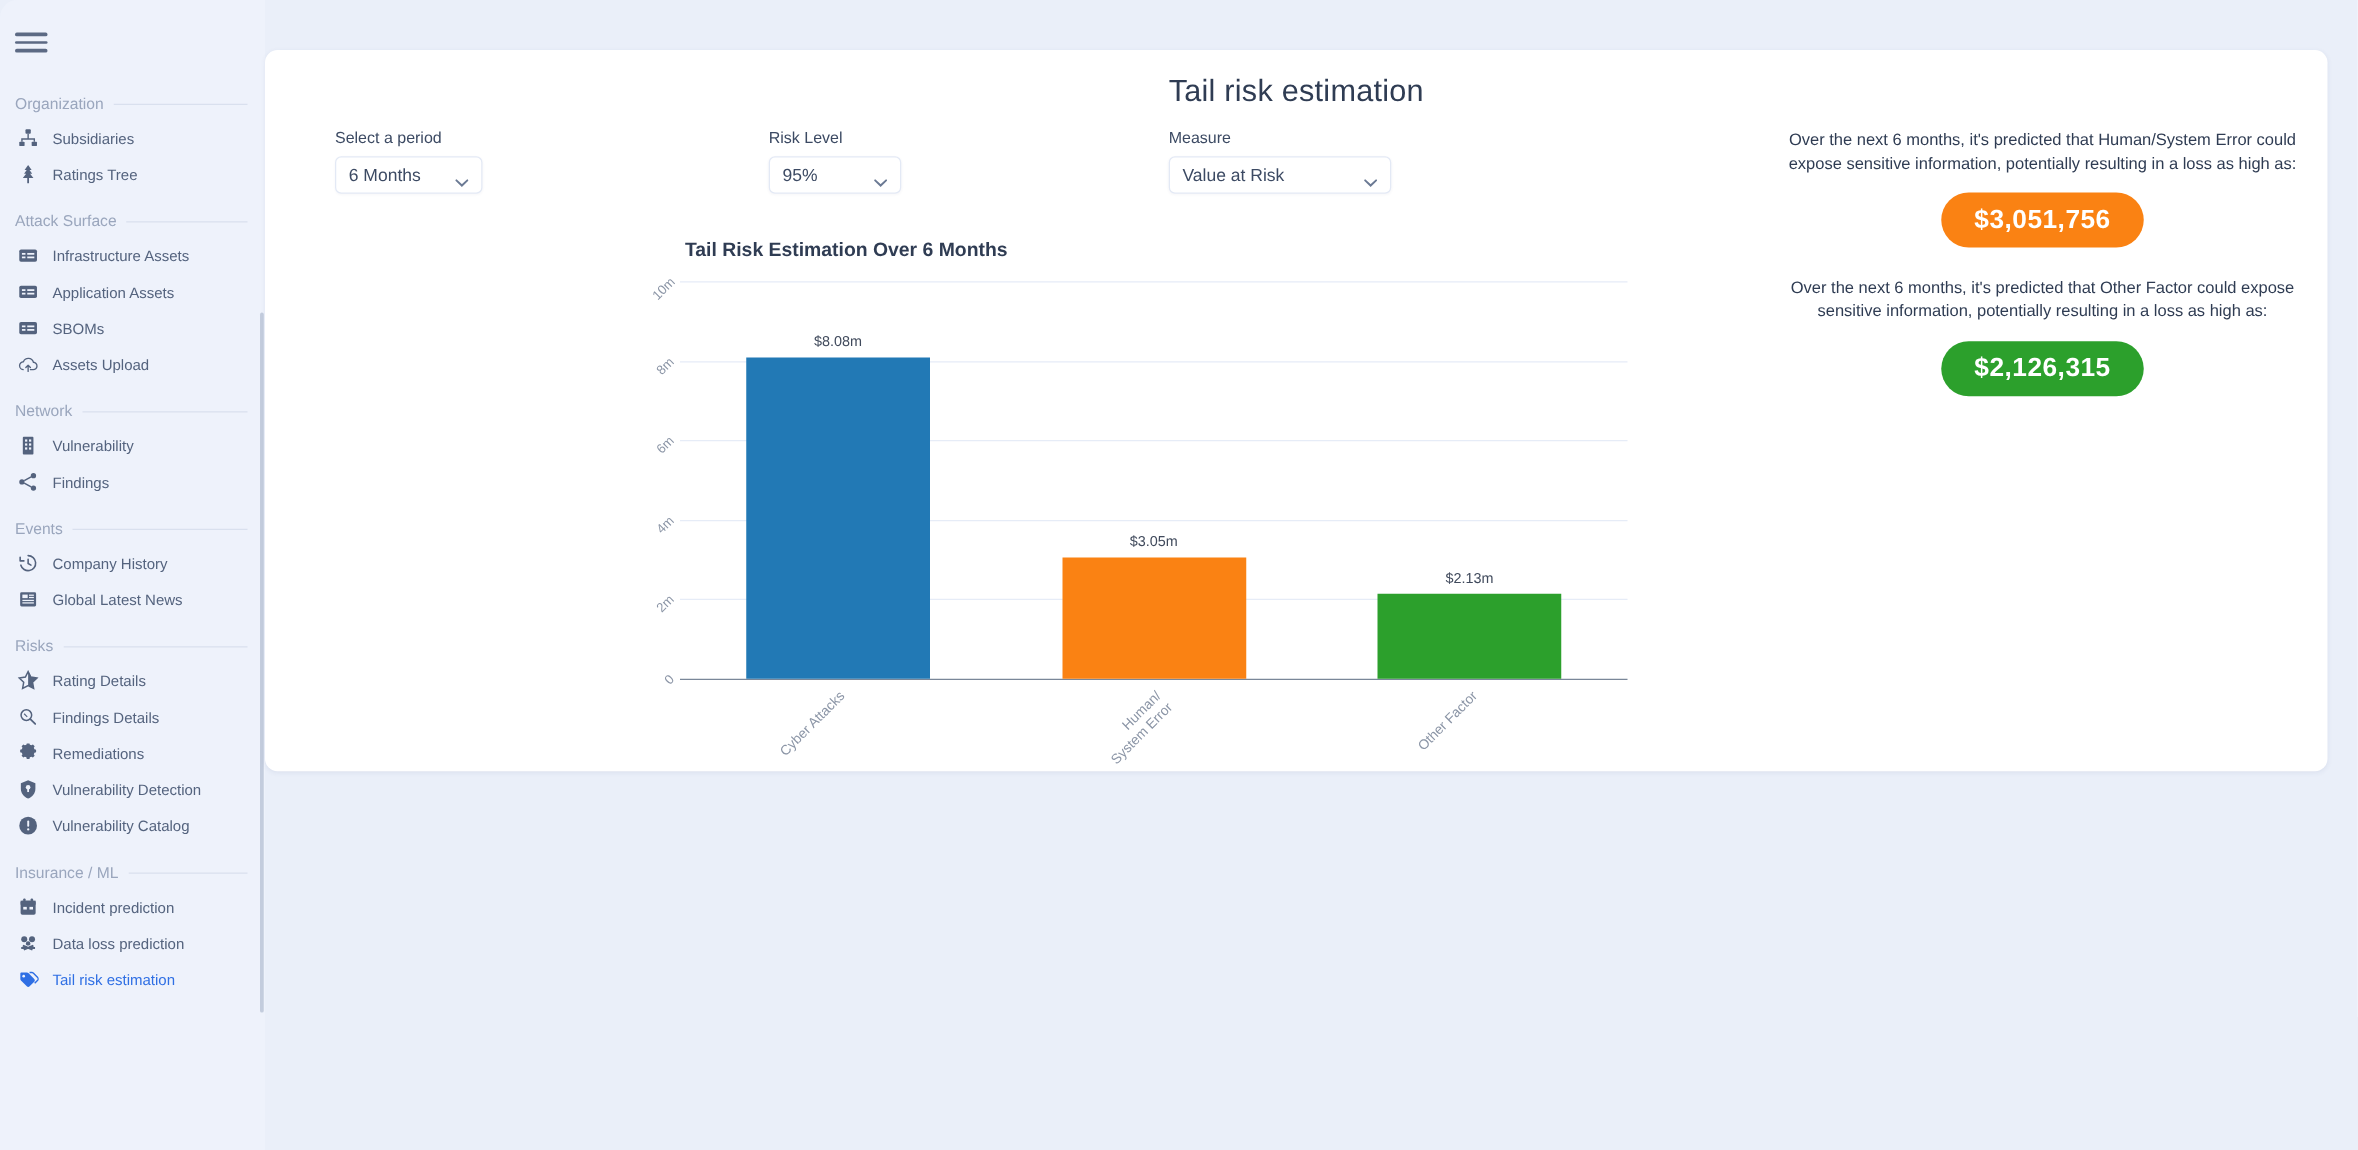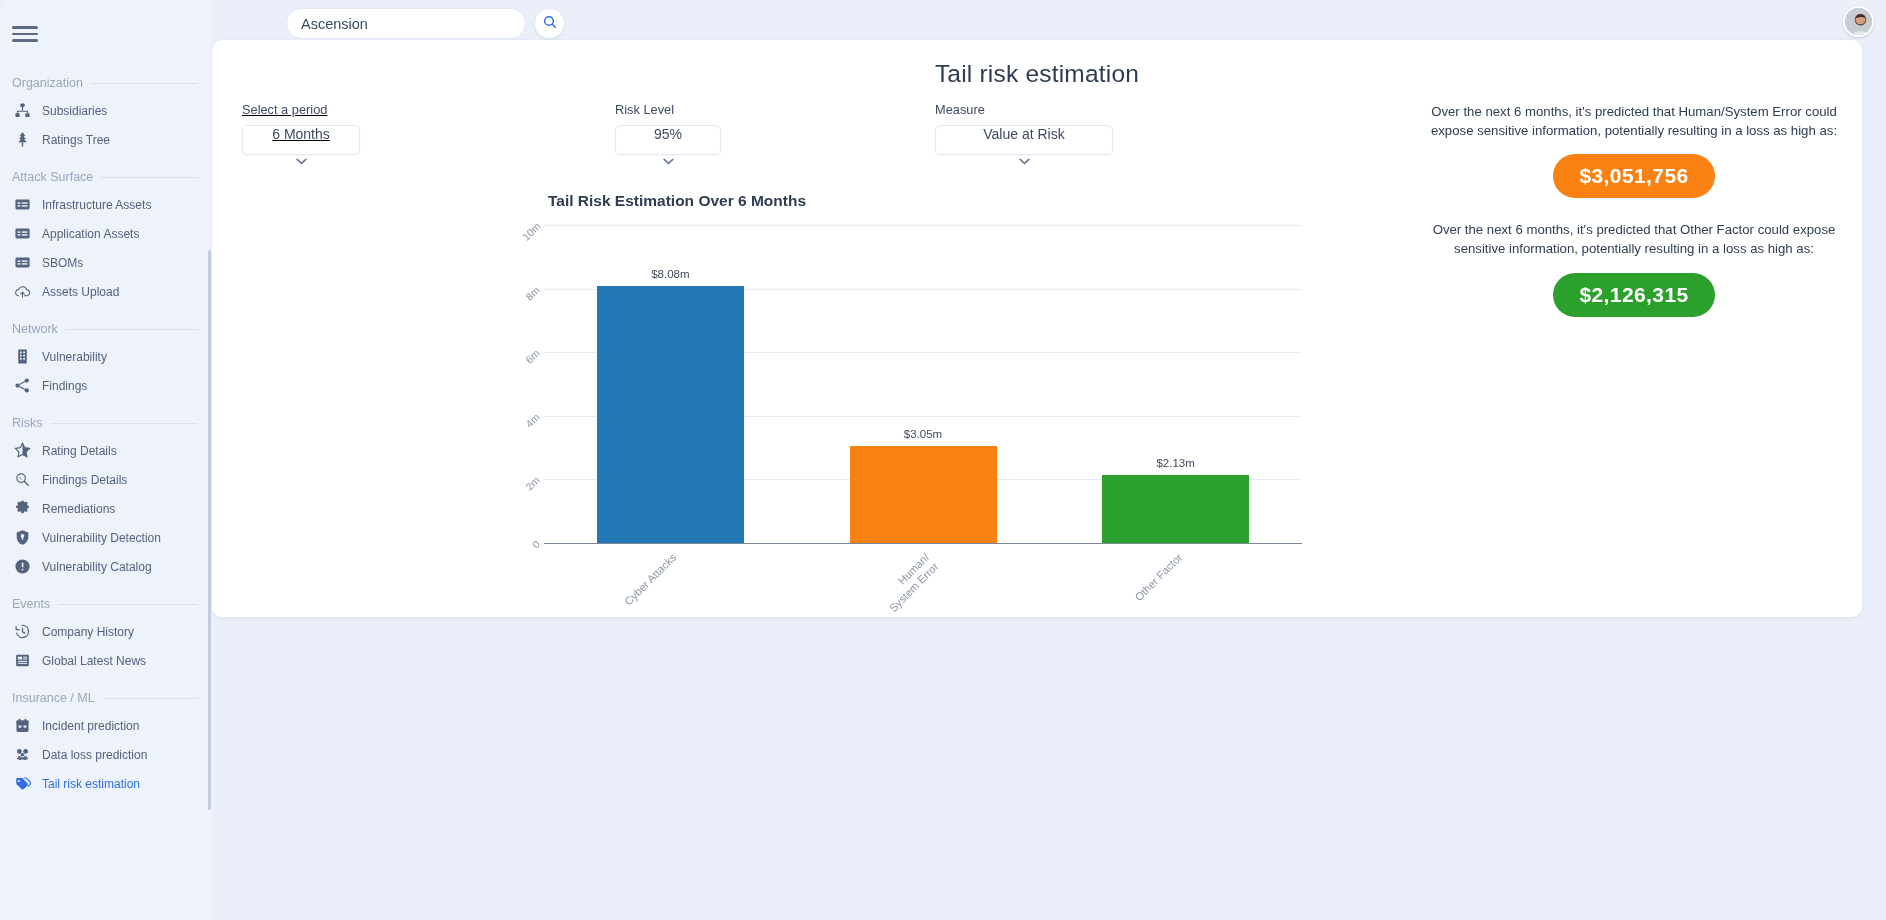--- a/index.html
+++ b/index.html
@@ -76,21 +76,20 @@
   .page-title { text-align: center; font-size: 24.5px; color: #2f3c53; font-weight: 400; padding-top: 20px; letter-spacing: .2px;}
 
   .controls { position: absolute; top: 62px; left: 18px; width: 900px; height: 60px; }
   .ctl { position: absolute; }
   .ctl-label { font-size: 12.8px; color: #3c4a63; margin-bottom: 8px; }
   .select {
     height: 30px; border: 1px solid #e3e9f5; border-radius: 5px; background: #fff;
     display: flex; align-items: center; justify-content: space-between; gap: 10px;
     padding: 0 10px; font-size: 14px; color: #3c4a63; cursor: pointer;
     box-shadow: 0 1px 2px rgba(40,60,110,.04);
-    flex-direction: column;
   }
   .chev { width: 11px; height: 7px; flex: 0 0 11px; }
   .chev svg { width: 11px; height: 7px; stroke: #6b7a94; fill: none; stroke-width: 1.8; }
 
   .chart-title { position: absolute; top: 152px; left: 0; width: 930px; text-align: center; font-size: 15.5px; font-weight: 700; color: #2f3c53; }
 
   .plot { position: absolute; left: 300px; top: 185px; width: 790px; height: 380px; }
   .grid-line { position: absolute; left: 32px; right: 0; height: 1px; background: #e6ecf7; }
   .axis-line { position: absolute; left: 32px; right: 0; height: 1.3px; background: #7a8799; }
   .ytick { position: absolute; font-size: 10.5px; color: #8b95a6; transform: rotate(-45deg); transform-origin: right center; right: 0; white-space: nowrap;}
@@ -228,73 +227,20 @@
                   <circle cx="18" cy="19" r="3"></circle>
                   <circle cx="5" cy="12" r="3"></circle>
                   <path d="M7.6 10.6 15.4 6.4M7.6 13.4l7.8 4.2" stroke="#54637e" stroke-width="1.8" fill="none"></path>
                 </svg>
               </span>
               <span>Findings</span>
             </div>
           </div>
           <div class="sect">
             <div class="sect-head">
-              <span class="sect-title">Risks</span>
-              <span class="sect-rule"></span>
-            </div>
-            <div class="nav-item">
-              <span class="ic">
-                <svg viewBox="0 0 24 24">
-                  <path d="M12 1.8 15.1 8l6.9 1-5 4.9 1.2 6.9L12 17.6 5.8 20.8 7 13.9 2 9l6.9-1z" fill="none" stroke="#54637e" stroke-width="1.7"></path>
-                  <path d="M12 1.8 15.1 8l6.9 1-5 4.9 1.2 6.9L12 17.6z"></path>
-                </svg>
-              </span>
-              <span>Rating Details</span>
-            </div>
-            <div class="nav-item">
-              <span class="ic">
-                <svg viewBox="0 0 24 24">
-                  <circle cx="10" cy="10" r="6" fill="none" stroke="#54637e" stroke-width="1.7"></circle>
-                  <path d="M14.5 14.5 20 20" stroke="#54637e" stroke-width="2" stroke-linecap="round" fill="none"></path>
-                  <path d="M7.5 8.5 11 12" stroke="#54637e" stroke-width="1.3" fill="none"></path>
-                </svg>
-              </span>
-              <span>Findings Details</span>
-            </div>
-            <div class="nav-item">
-              <span class="ic">
-                <svg viewBox="0 0 24 24">
-                  <path d="M12 8.4A3.6 3.6 0 1 0 12 15.6 3.6 3.6 0 0 0 12 8.4zm9-.3-1.9-.5a7.4 7.4 0 0 0-.7-1.7l1-1.7-2-2-1.7 1a7.4 7.4 0 0 0-1.7-.7L13.5 1h-3l-.5 1.5c-.6.2-1.2.4-1.7.7l-1.7-1-2 2 1 1.7c-.3.5-.5 1.1-.7 1.7L3 8.1v3l1.9.5c.2.6.4 1.2.7 1.7l-1 1.7 2 2 1.7-1c.5.3 1.1.5 1.7.7l.5 1.9h3l.5-1.9c.6-.2 1.2-.4 1.7-.7l1.7 1 2-2-1-1.7c.3-.5.5-1.1.7-1.7l1.9-.5z"></path>
-                </svg>
-              </span>
-              <span>Remediations</span>
-            </div>
-            <div class="nav-item">
-              <span class="ic">
-                <svg viewBox="0 0 24 24">
-                  <path d="M12 1.7 3.8 5v6.2c0 5 3.5 9.6 8.2 11.1 4.7-1.5 8.2-6.1 8.2-11.1V5z"></path>
-                  <circle cx="12" cy="9.6" r="2.6" fill="#eef2fb"></circle>
-                  <rect x="11" y="11" width="2" height="4" fill="#eef2fb"></rect>
-                </svg>
-              </span>
-              <span>Vulnerability Detection</span>
-            </div>
-            <div class="nav-item">
-              <span class="ic">
-                <svg viewBox="0 0 24 24">
-                  <circle cx="12" cy="12" r="10"></circle>
-                  <rect x="11" y="6.2" width="2.2" height="7" rx="1" fill="#eef2fb"></rect>
-                  <circle cx="12.1" cy="16.3" r="1.3" fill="#eef2fb"></circle>
-                </svg>
-              </span>
-              <span>Vulnerability Catalog</span>
-            </div>
-          </div>
-          <div class="sect">
-            <div class="sect-head">
               <span class="sect-title">Events</span>
               <span class="sect-rule"></span>
             </div>
             <div class="nav-item">
               <span class="ic">
                 <svg viewBox="0 0 24 24">
                   <path d="M12 3.5a8.5 8.5 0 1 1-8.2 10.8" fill="none" stroke="#54637e" stroke-width="1.8" stroke-linecap="round"></path>
                   <path d="M3 9.5h4.2M3 9.5V5.3" fill="none" stroke="#54637e" stroke-width="1.8" stroke-linecap="round"></path>
                   <path d="M12 7.6v4.8l3.2 1.9" fill="none" stroke="#54637e" stroke-width="1.8" stroke-linecap="round"></path>
                 </svg>
@@ -310,20 +256,73 @@
                   <rect x="13" y="9.2" width="5.5" height="1.4" fill="#eef2fb"></rect>
                   <rect x="5.5" y="12.5" width="13" height="1.4" fill="#eef2fb"></rect>
                   <rect x="5.5" y="15.3" width="13" height="1.4" fill="#eef2fb"></rect>
                 </svg>
               </span>
               <span>Global Latest News</span>
             </div>
           </div>
           <div class="sect">
             <div class="sect-head">
+              <span class="sect-title">Risks</span>
+              <span class="sect-rule"></span>
+            </div>
+            <div class="nav-item">
+              <span class="ic">
+                <svg viewBox="0 0 24 24">
+                  <path d="M12 1.8 15.1 8l6.9 1-5 4.9 1.2 6.9L12 17.6 5.8 20.8 7 13.9 2 9l6.9-1z" fill="none" stroke="#54637e" stroke-width="1.7"></path>
+                  <path d="M12 1.8 15.1 8l6.9 1-5 4.9 1.2 6.9L12 17.6z"></path>
+                </svg>
+              </span>
+              <span>Rating Details</span>
+            </div>
+            <div class="nav-item">
+              <span class="ic">
+                <svg viewBox="0 0 24 24">
+                  <circle cx="10" cy="10" r="6" fill="none" stroke="#54637e" stroke-width="1.7"></circle>
+                  <path d="M14.5 14.5 20 20" stroke="#54637e" stroke-width="2" stroke-linecap="round" fill="none"></path>
+                  <path d="M7.5 8.5 11 12" stroke="#54637e" stroke-width="1.3" fill="none"></path>
+                </svg>
+              </span>
+              <span>Findings Details</span>
+            </div>
+            <div class="nav-item">
+              <span class="ic">
+                <svg viewBox="0 0 24 24">
+                  <path d="M12 8.4A3.6 3.6 0 1 0 12 15.6 3.6 3.6 0 0 0 12 8.4zm9-.3-1.9-.5a7.4 7.4 0 0 0-.7-1.7l1-1.7-2-2-1.7 1a7.4 7.4 0 0 0-1.7-.7L13.5 1h-3l-.5 1.5c-.6.2-1.2.4-1.7.7l-1.7-1-2 2 1 1.7c-.3.5-.5 1.1-.7 1.7L3 8.1v3l1.9.5c.2.6.4 1.2.7 1.7l-1 1.7 2 2 1.7-1c.5.3 1.1.5 1.7.7l.5 1.9h3l.5-1.9c.6-.2 1.2-.4 1.7-.7l1.7 1 2-2-1-1.7c.3-.5.5-1.1.7-1.7l1.9-.5z"></path>
+                </svg>
+              </span>
+              <span>Remediations</span>
+            </div>
+            <div class="nav-item">
+              <span class="ic">
+                <svg viewBox="0 0 24 24">
+                  <path d="M12 1.7 3.8 5v6.2c0 5 3.5 9.6 8.2 11.1 4.7-1.5 8.2-6.1 8.2-11.1V5z"></path>
+                  <circle cx="12" cy="9.6" r="2.6" fill="#eef2fb"></circle>
+                  <rect x="11" y="11" width="2" height="4" fill="#eef2fb"></rect>
+                </svg>
+              </span>
+              <span>Vulnerability Detection</span>
+            </div>
+            <div class="nav-item">
+              <span class="ic">
+                <svg viewBox="0 0 24 24">
+                  <circle cx="12" cy="12" r="10"></circle>
+                  <rect x="11" y="6.2" width="2.2" height="7" rx="1" fill="#eef2fb"></rect>
+                  <circle cx="12.1" cy="16.3" r="1.3" fill="#eef2fb"></circle>
+                </svg>
+              </span>
+              <span>Vulnerability Catalog</span>
+            </div>
+          </div>
+          <div class="sect">
+            <div class="sect-head">
               <span class="sect-title">Insurance / ML</span>
               <span class="sect-rule"></span>
             </div>
             <div class="nav-item">
               <span class="ic">
                 <svg viewBox="0 0 24 24">
                   <rect x="3.5" y="5" width="17" height="16" rx="2"></rect>
                   <rect x="3.5" y="5" width="17" height="4.5"></rect>
                   <rect x="6.5" y="2.5" width="2.6" height="4" rx="1"></rect>
                   <rect x="14.9" y="2.5" width="2.6" height="4" rx="1"></rect>
@@ -355,50 +354,26 @@
               </span>
               <span>Tail risk estimation</span>
             </div>
           </div>
         </div>
     </div>
     <div class="sb-track"></div>
   </aside>
 
   <div class="main">
-    <div class="topbar">
-      <div class="search-wrap">
-        <input class="search-input" value="Ascension" placeholder="Search" style="">
-        <div class="search-btn">
-          <span>
-            <svg viewBox="0 0 24 24">
-                <circle cx="10.5" cy="10.5" r="6.5"></circle>
-                <line x1="15.4" y1="15.4" x2="20" y2="20" stroke-linecap="round"></line>
-              </svg>
-          </span>
-        </div>
-      </div>
-      <div class="avatar">
-        <svg viewBox="0 0 32 32" width="31" height="31">
-          <rect width="32" height="32" fill="#c8cdd3"></rect>
-          <circle cx="16" cy="12" r="6" fill="#6b4b37"></circle>
-          <path d="M16 7c3.2 0 5 2 5 4.6 0 2.8-2 5.4-5 5.4s-5-2.6-5-5.4C11 9 12.8 7 16 7z" fill="#d7a07c"></path>
-          <path d="M10.6 10.2c1.2-2.6 3-3.6 5.4-3.6s4.3 1.1 5.2 3.4c-1.6.3-3.2-.6-5.2-.6-2 0-3.6 1-5.4.8z" fill="#3a2a20"></path>
-          <path d="M12.2 14.6c.6 1.7 2 2.6 3.8 2.6s3.1-.9 3.8-2.6c-.3 2-1.6 3.1-3.8 3.1s-3.4-1.1-3.8-3.1z" fill="#4a3528"></path>
-          <path d="M7 32c.7-5.2 4.2-8 9-8s8.3 2.8 9 8z" fill="#eceef0"></path>
-          <path d="M13.6 23.9 16 27l2.4-3.1c2.9.5 5.1 2 6.2 4.6l-1.1 3.5H8.5L7.4 28.5c1.1-2.6 3.3-4.1 6.2-4.6z" fill="#e5e8eb"></path>
-        </svg>
-      </div>
-    </div>
 
     <section class="card">
       <h1 class="page-title">Tail risk estimation</h1>
 
       <div class="controls" id="controls">
-          <div class="ctl" style="left: 12px; top: 0px; text-decoration: underline;">
+          <div class="ctl" style="left: 38px; top: 0px;">
             <div class="ctl-label">Select a period</div>
             <div class="select" style="width:118px">
               <span>6 Months</span>
               <span class="chev"><svg viewBox="0 0 12 8">
                   <path d="M1 1.5 6 6.2 11 1.5" stroke-linecap="round"></path>
                 </svg></span>
             </div>
           </div>
           <div class="ctl" style="left: 385px; top: 0px;">
             <div class="ctl-label">Risk Level</div>

